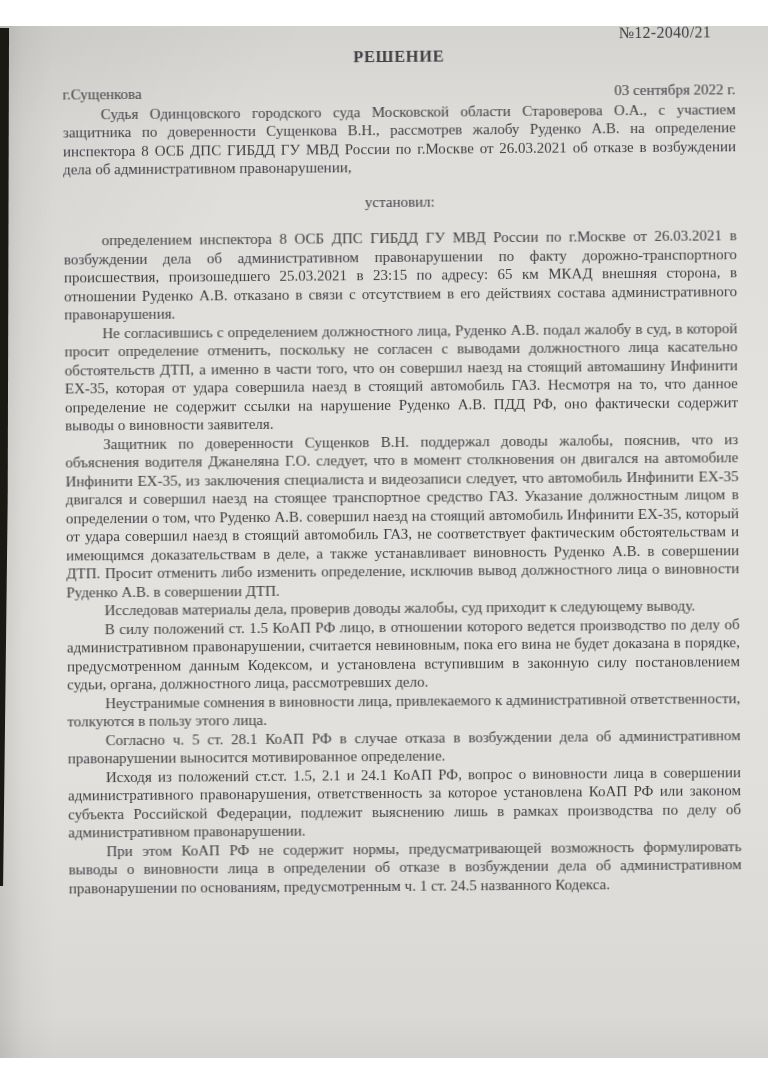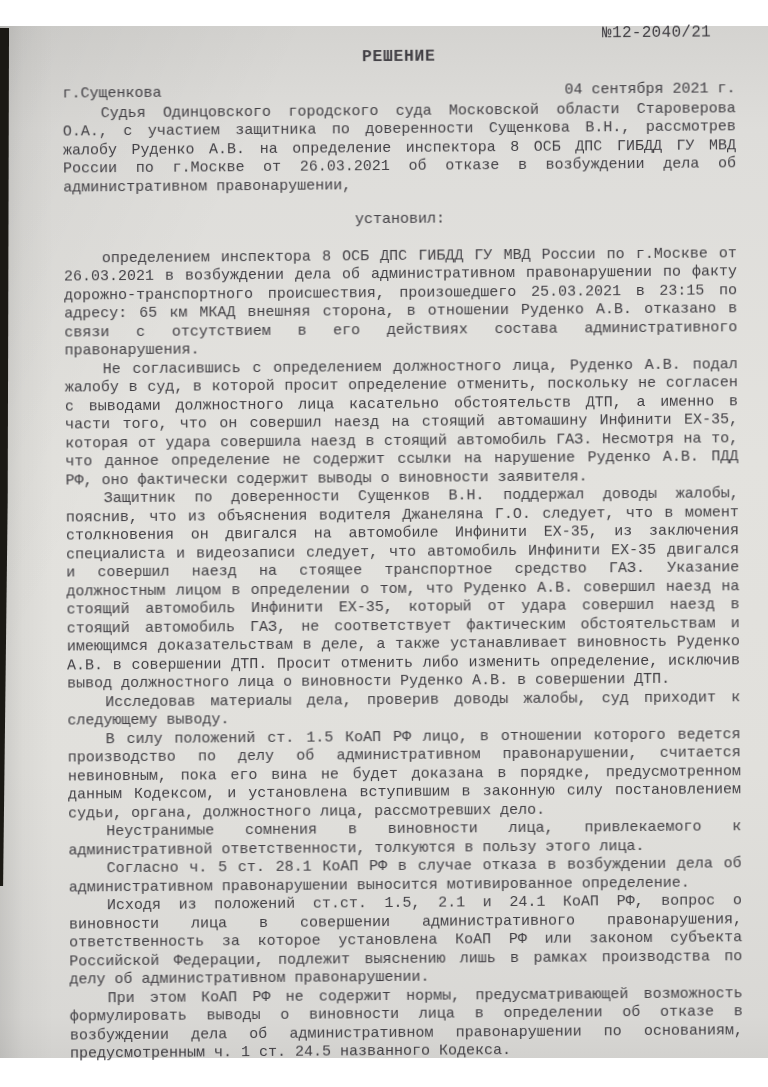--- a/index.html
+++ b/index.html
@@ -8,21 +8,21 @@
     width: 768px;
     height: 1087px;
     background: #ffffff;
     overflow: hidden;
   }
   .stage {
     position: relative;
     width: 728px;
     height: 1087px;
     background: #ffffff;
-    font-family: Liberation Mono, monospace;
+    font-family: Liberation Serif, serif;
   }
   
   .photo {
     position: absolute;
     left: 0;
     top: 26px;
     width: 768px;
     height: 1032px;
     background:
       linear-gradient(to right, rgba(0,0,0,0.10) 0px, rgba(0,0,0,0.03) 3%, rgba(0,0,0,0) 7%),
@@ -91,21 +91,21 @@
     <div class="left-edge"></div>
   </div>
 
   <div class="page-content">
     <div class="case-number">№12-2040/21</div>
 
     <div class="doc-title">РЕШЕНИЕ</div>
 
     <div class="place-date-row">
       <span>г.Сущенкова</span>
-      <span>04 сентября 2021 г.</span>
+      <span>03 сентября 2022 г.</span>
     </div>
 
     <p class="preamble">Судья Одинцовского городского суда Московской области Староверова О.А., с участием защитника по доверенности Сущенкова В.Н., рассмотрев жалобу Руденко А.В. на определение  инспектора  8 ОСБ ДПС ГИБДД ГУ МВД России по г.Москве от 26.03.2021 об отказе в возбуждении дела об административном правонарушении,</p>
 
     <div class="established">установил:</div>
 
     <p class="para">определением инспектора 8 ОСБ ДПС ГИБДД ГУ МВД России по г.Москве от 26.03.2021 в возбуждении дела об административном правонарушении по факту дорожно-транспортного происшествия, произошедшего 25.03.2021 в 23:15 по адресу: 65 км МКАД внешняя сторона, в отношении Руденко А.В. отказано в связи с отсутствием в его действиях состава административного правонарушения.</p>
     <p class="para">Не согласившись с определением должностного лица, Руденко А.В. подал жалобу в суд, в которой просит определение отменить, поскольку не согласен с выводами должностного лица касательно обстоятельств ДТП, а именно в части того, что он совершил наезд на стоящий автомашину Инфинити ЕХ-35, которая от удара совершила наезд в стоящий автомобиль ГАЗ. Несмотря на то, что данное определение не содержит ссылки на нарушение Руденко А.В. ПДД РФ, оно фактически содержит выводы о виновности заявителя.</p>
     <p class="para">Защитник по доверенности Сущенков В.Н. поддержал доводы жалобы, пояснив, что из объяснения водителя Джанеляна Г.О. следует, что в момент столкновения он двигался на автомобиле Инфинити ЕХ-35, из заключения специалиста и видеозаписи следует, что автомобиль Инфинити ЕХ-35 двигался и совершил наезд на стоящее транспортное средство ГАЗ. Указание должностным лицом в определении о том, что Руденко А.В. совершил наезд на стоящий автомобиль Инфинити ЕХ-35, который от удара совершил наезд в стоящий автомобиль ГАЗ, не соответствует фактическим обстоятельствам и имеющимся доказательствам в деле, а также устанавливает виновность Руденко А.В. в совершении ДТП. Просит отменить либо изменить определение, исключив вывод должностного лица о виновности Руденко А.В. в совершении ДТП.</p>
     <p class="para">Исследовав материалы дела, проверив доводы жалобы, суд приходит к следующему выводу.</p>

